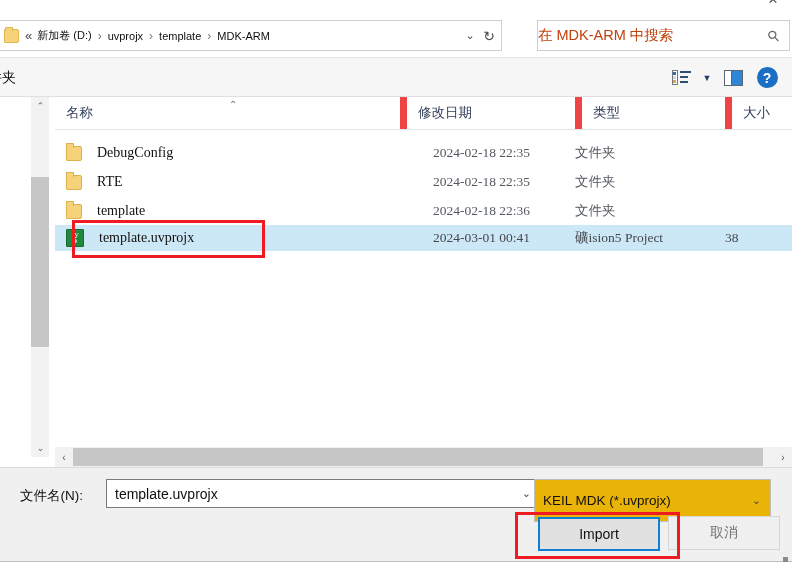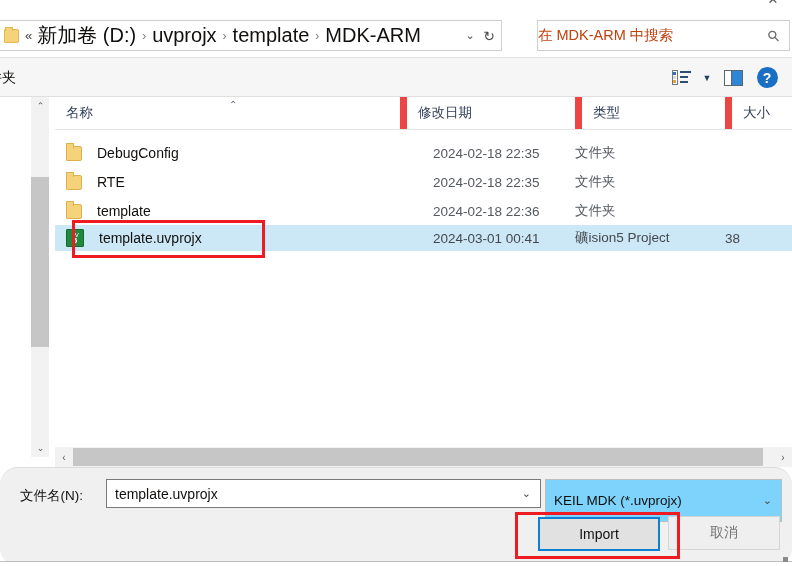--- a/index.html
+++ b/index.html
@@ -31,21 +31,21 @@
   .bc-folder{
     width:13px;height:12px;margin-left:5px;margin-right:2px;flex:none;
     background:#f6d27a;border:1px solid #e0b84f;border-radius:1px 2px 2px 1px;
     position:relative;
   }
   .bc-folder:after{
     content:"";position:absolute;left:0;top:-3px;width:6px;height:3px;
     background:#f6d27a;border:1px solid #e0b84f;border-bottom:none;border-radius:1px 1px 0 0;
   }
   .bc-dchev{color:#444;font-size:13px;margin:0 5px 0 4px;}
-  .bc-seg{font-size:20px;color:#12100e;white-space:nowrap;}
+  .bc-seg{font-size:11px;color:#12100e;white-space:nowrap;}
   .bc-sep{color:#7a7a7a;font-size:12px;margin:0 6px;}
   .addr-caret{
     position:absolute;right:22px;top:0;height:29px;width:18px;
     display:flex;align-items:center;justify-content:center;color:#4b4b4b;font-size:11px;
   }
   .addr-refresh{
     position:absolute;right:2px;top:0;height:29px;width:20px;
     display:flex;align-items:center;justify-content:center;color:#4b4b4b;font-size:14px;
   }
   .search-box{
@@ -111,20 +111,21 @@
 
   
   .splitter{
     position:absolute;left:49px;top:97px;width:6px;height:378px;background:#ffffff;
   }
 
   
   .filelist{
     position:absolute;left:55px;top:97px;width:737px;height:378px;background:#ffffff;
     overflow:hidden;
+    font-family:Liberation Serif, serif;
   }
   .col-head{
     position:absolute;left:0;top:0;width:737px;height:33px;
     border-bottom:1px solid #e2e6ea;background:#ffffff;box-sizing:border-box;
   }
   .ch{
     position:absolute;top:0;height:32px;display:flex;align-items:center;
     font-size:13.5px;color:#33405a;box-sizing:border-box;
     border-left:7px solid #ef4444;padding-left:11px;
   }
@@ -172,31 +173,31 @@
   }
   .h-scroll .harrow.l{left:0;}
   .h-scroll .harrow.r{right:0;}
   .h-scroll .hthumb{
     position:absolute;left:18px;top:1px;width:690px;height:18px;background:#c6c6c6;
   }
 
   
   .bottom{
     position:absolute;left:0;top:467px;width:792px;height:99px;background:#f0f0f0;
-    border-top:1px solid #dcdcdc;box-sizing:border-box;border-radius:18px;
+    border-top:1px solid #dcdcdc;box-sizing:border-box;
   }
   .fn-label{position:absolute;left:20px;top:19px;font-size:13.5px;color:#12100e;}
   .fn-input{
     position:absolute;left:106px;top:11px;width:435px;height:29px;background:#fff;
     border:1px solid #7a7a7a;box-sizing:border-box;display:flex;align-items:center;
   }
   .fn-input .val{margin-left:8px;font-size:14px;color:#12100e;flex:1;white-space:nowrap;}
   .fn-input .cv{margin-right:9px;color:#4b4b4b;font-size:11px;}
   .filter{
-    position:absolute;left:545px;top:11px;width:237px;height:43px;background:#7dd3fc;
+    position:absolute;left:534px;top:11px;width:237px;height:43px;background:#eab308;
     border:1px solid #bdbdbd;box-sizing:border-box;display:flex;align-items:center;
   }
   .filter .val{margin-left:8px;font-size:13.5px;color:#12100e;flex:1;white-space:nowrap;}
   .filter .cv{margin-right:9px;color:#4b4b4b;font-size:11px;}
 
   .btn{
     position:absolute;height:34px;background:#e1e1e1;border:1px solid #adadad;
     box-sizing:border-box;display:flex;align-items:center;justify-content:center;
     font-size:14px;color:#12100e;
   }

